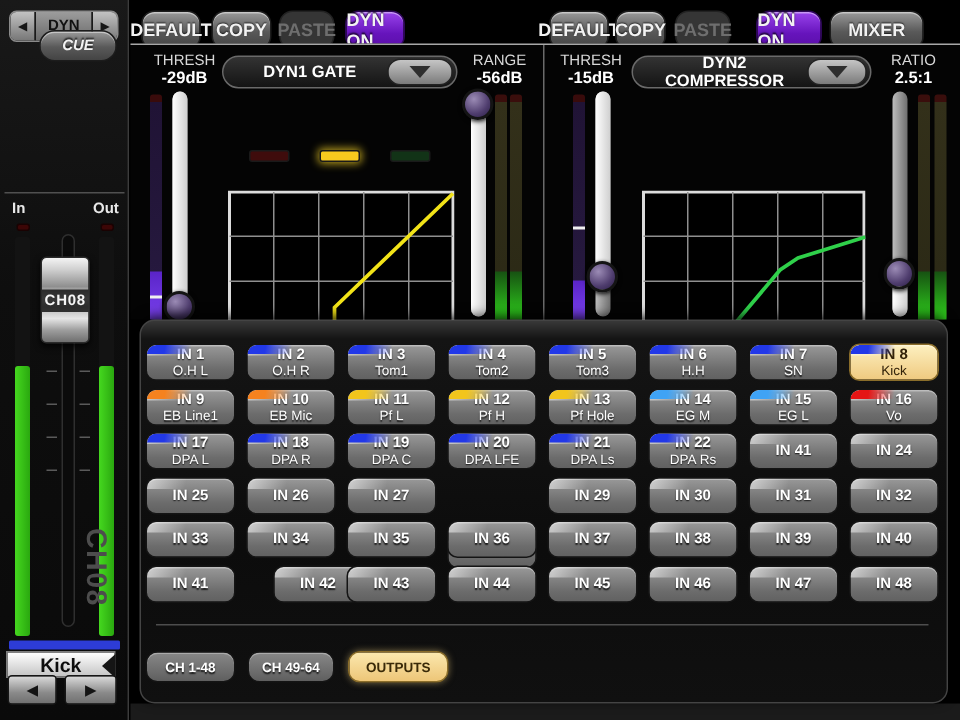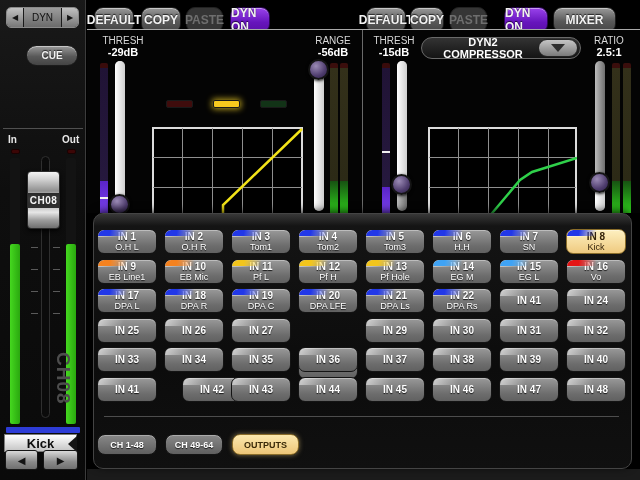--- a/index.html
+++ b/index.html
@@ -12,26 +12,26 @@
   
   .strip { position:absolute; left:0; top:0; width:86px; height:480px;
     background:linear-gradient(180deg,#191919,#0e0e0e 40%,#0a0a0a);
     border-right:1px solid #3c3c3c; }
   .dyn-sel { position:absolute; left:6px; top:7px; width:73px; height:21px;
     border:1px solid #8a8a8a; border-radius:5px; display:flex; overflow:hidden; background:#222; }
   .dyn-sel .seg { display:flex; align-items:center; justify-content:center; font-size:8px; color:#161616; }
   .dyn-sel .arr { width:17px; background:linear-gradient(180deg,#c2c2c2,#777); border-right:1px solid #1a1a1a; }
   .dyn-sel .arr:last-child { border-right:none; border-left:1px solid #1a1a1a; }
   .dyn-sel .mid { flex:1; background:linear-gradient(180deg,#9c9c9c,#6b6b6b);
-    color:#111; font-size:10px; font-weight:normal; }
+    color:#111; font-size:10px; font-weight:bold; }
   .pill { display:flex; align-items:center; justify-content:center;
     border-radius:11px; font-weight:bold; color:#f2f2f2; text-shadow:0 -1px 1px rgba(0,0,0,.7);
     background:linear-gradient(180deg,#9a9a9a,#595959 55%,#444);
     border:1px solid #1c1c1c; box-shadow:inset 0 1px 0 rgba(255,255,255,.45); }
-  .cue-btn { position:absolute; left:26px; top:45px; width:52px; height:21px; font-size:10px; }
+  .cue-btn { position:absolute; left:26px; top:20px; width:52px; height:21px; font-size:10px;font-style:italic; }
   .on-btn  { position:absolute; left:12px; top:70px; width:63px; height:22px; font-size:11px;
     background:linear-gradient(180deg,#55d13e,#1f9c12 60%,#177c0c); border-color:#0a3d05; }
   .gain { position:absolute; left:0; top:100px; width:86px; text-align:center;
     font-size:19px; font-weight:bold; color:#fff; }
   .strip-hr { position:absolute; left:3px; top:128px; width:80px; height:1px; background:#505050; }
   .io-lab { position:absolute; top:134px; font-size:10px; font-weight:bold; color:#e8e8e8; }
   .io-in { left:8px; } .io-out { left:62px; }
   .clip { position:absolute; top:149px; width:9px; height:5px; border-radius:2px; background:#3c0606; border:1px solid #1a0202; }
   .clip-in { left:11px; } .clip-out { left:67px; }
   .vmeter { position:absolute; top:158px; width:10px; height:266px; background:#131313; border-radius:2px; }
@@ -183,20 +183,26 @@
   <div class="pill tb-btn active-purple" style="left:504px;width:44px">DYN ON</div>
   <div class="pill tb-btn" style="left:553px;width:63px">MIXER</div>
 
   <div class="panels">
     <div class="pan-div"></div>
 
     <div class="lab-blk" style="left:10px;top:5px">
       <div class="l1">THRESH</div>
         <div class="l2">-29dB</div>
     </div>
+    <div class="type-dd" style="left:61px;top:7px;width:157px">
+      <div class="t">DYN1 GATE</div>
+      <div class="dd-btn">
+          <div class="tri"></div>
+        </div>
+    </div>
     <div class="lab-blk" style="left:220px;top:5px">
       <div class="l1">RANGE</div>
         <div class="l2">-56dB</div>
     </div>
     <div class="kmeter" style="left:13px;top:33px">
       <div class="kfill" style="height:32px"></div>
         <div class="ktick" style="bottom:14px"></div>
     </div>
     <div class="slider" style="left:27px;top:31px">
       <div class="track"></div>

